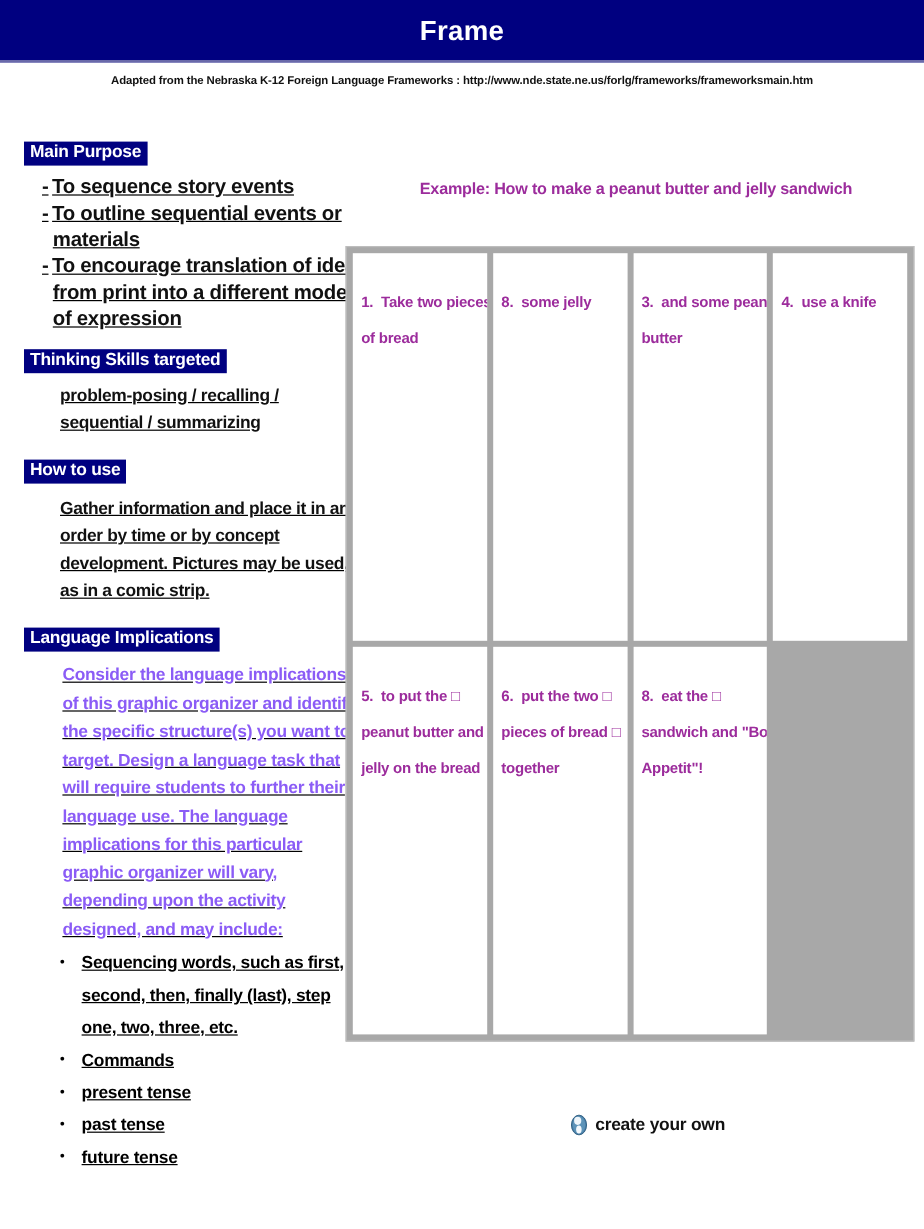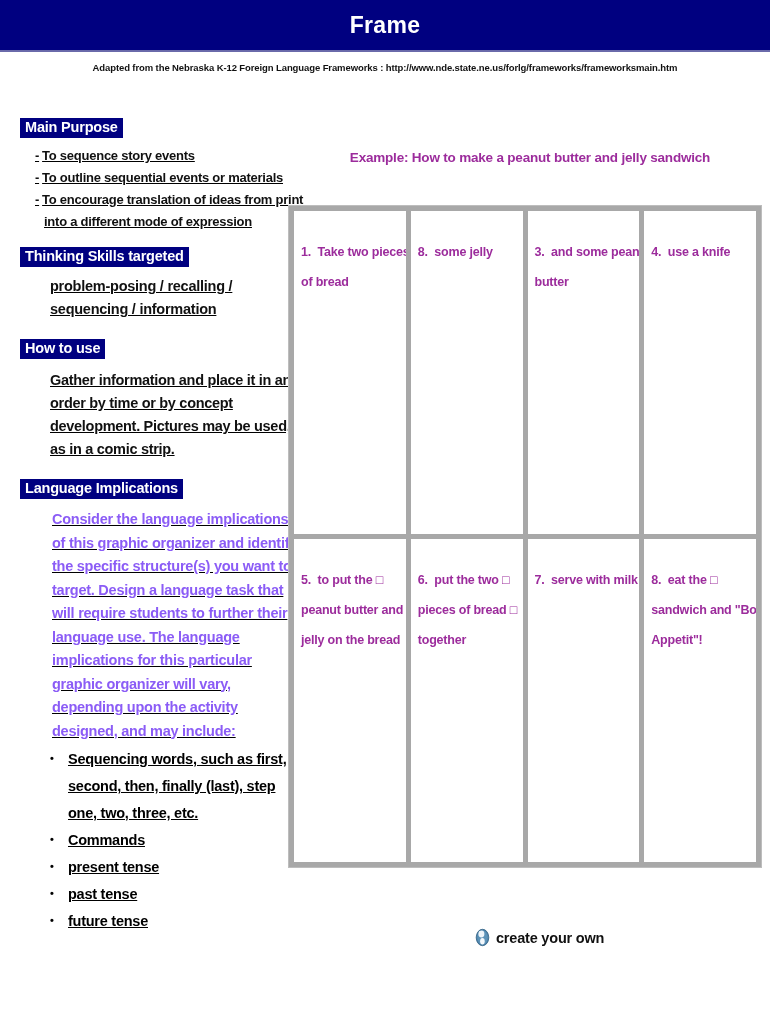--- a/index.html
+++ b/index.html
@@ -74,21 +74,21 @@
   }
 
   .label-wrap { padding-left: 4px; }
 
   .purpose-list {
     margin: 7px 0 0 0;
     padding: 0 0 0 28px;
     list-style: none;
   }
   .purpose-list li {
-    font-size: 13px;
+    font-size: 17px;
     font-weight: bold;
     color: #111111;
     line-height: 22px;
     letter-spacing: -0.25px;
     text-indent: -9px;
   }
   .purpose-list li .dash { margin-right: 3px; }
 
   .indent-text {
     margin: 8px 0 0 34px;
@@ -235,21 +235,21 @@
     <li><span class="dash">-</span><span>To sequence story events</span></li>
     <li><span class="dash">-</span><span>To outline sequential events or materials</span></li>
     <li><span class="dash">-</span><span>To encourage translation of ideas from print into a different mode of expression</span></li>
   </ul>
 
   <div class="spacer-14"></div>
 
   <div class="label-wrap">
     <span class="section-label">Thinking Skills targeted</span>
   </div>
-  <div class="indent-text">problem-posing / recalling / sequencing / information</div>
+  <div class="indent-text">problem-posing / recalling / sequential / summarizing</div>
 
   <div class="spacer-18"></div>
 
   <div class="label-wrap">
     <span class="section-label">How to use</span>
   </div>
   <div class="howto-text">Gather information and place it in an order by time or by concept development. Pictures may be used, as in a comic strip.</div>
 
   <div class="spacer-18"></div>
 
@@ -287,23 +287,20 @@
       </div>
     <div class="cell">
         <div class="cell-text">5.  to put the □
 peanut butter and □
 jelly on the bread</div>
       </div>
     <div class="cell">
         <div class="cell-text">6.  put the two □
 pieces of bread □
 together</div>
-      </div>
-    <div class="cell">
-        <div class="cell-text">7.  serve with milk</div>
       </div>
     <div class="cell">
         <div class="cell-text">8.  eat the □
 sandwich and "Bon □
 Appetit"!</div>
       </div>
   </div>
 </div>
 
 <div class="create-own">

